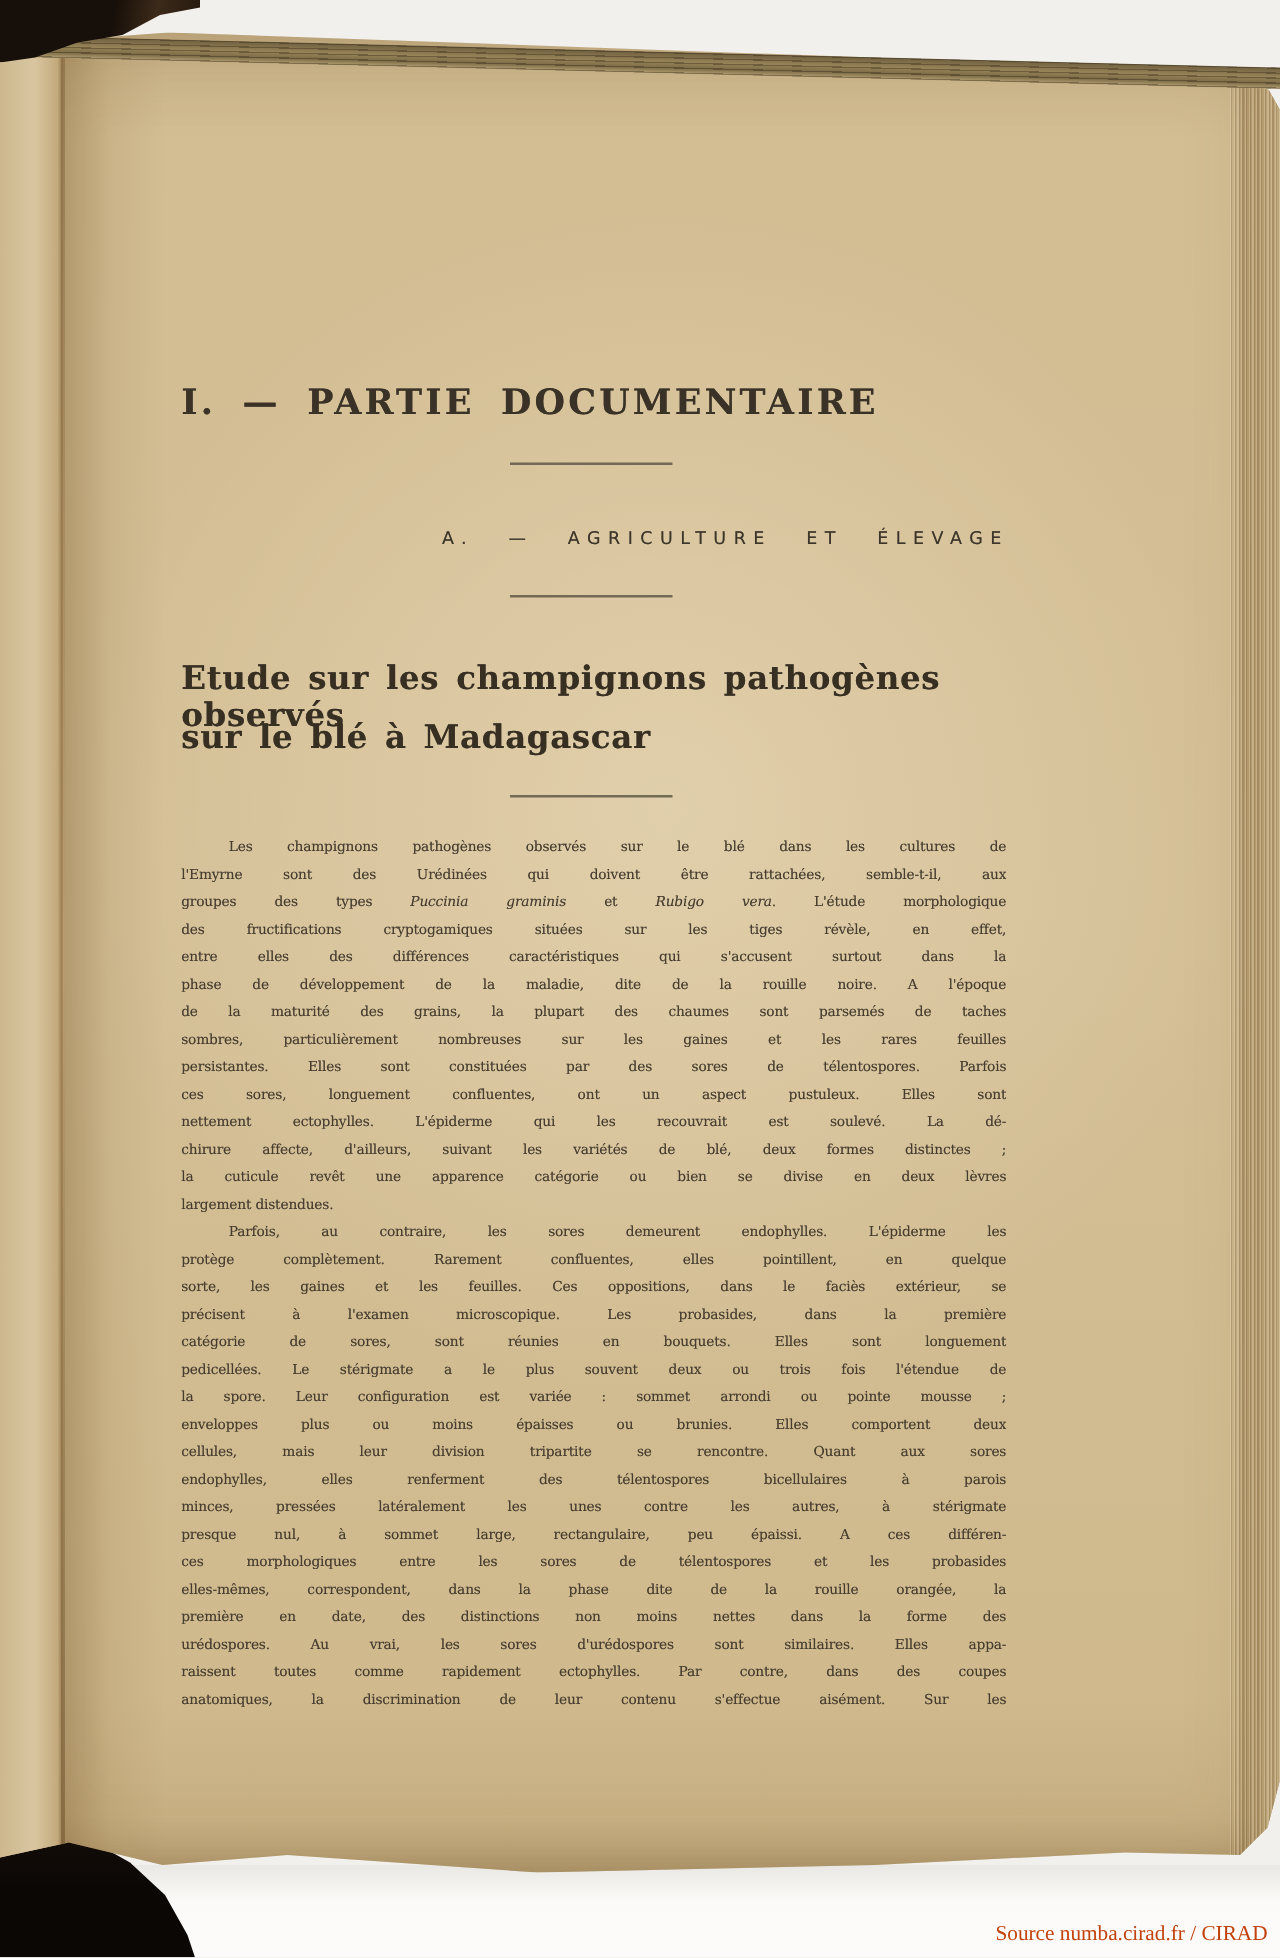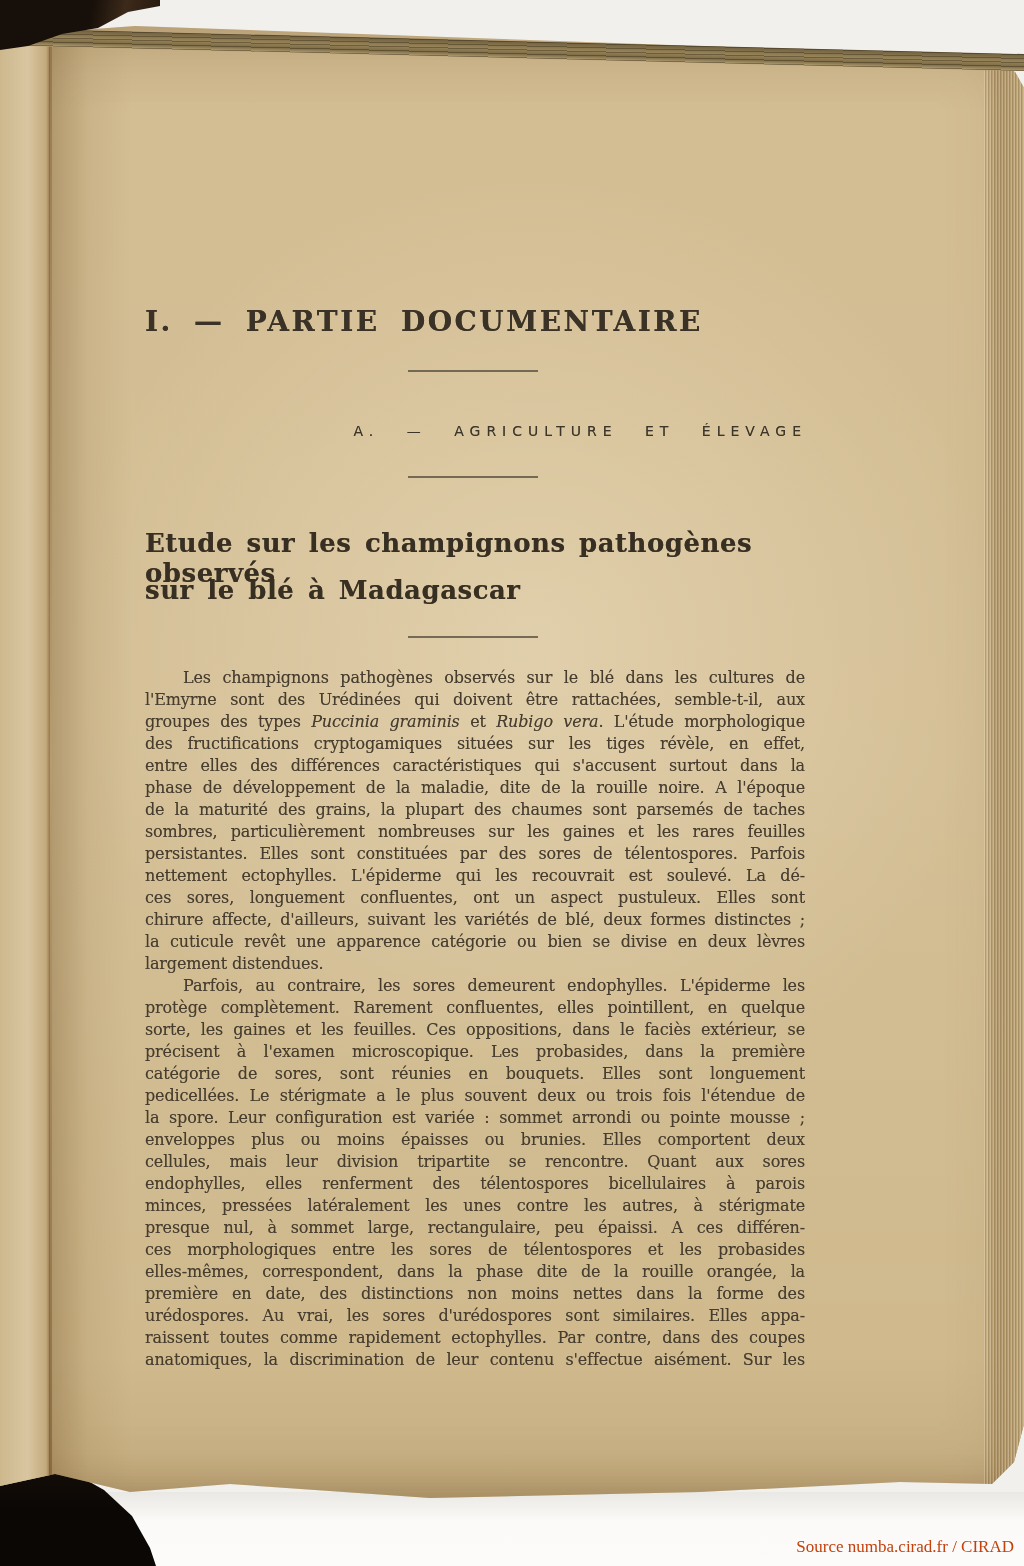--- a/index.html
+++ b/index.html
@@ -88,21 +88,21 @@
     font-family:"DejaVu Serif",serif;font-weight:bold;color:#382f23;
     position:absolute;left:0;width:660px;text-align:left;font-size:26px;
     letter-spacing:.5px;word-spacing:4px;
     text-shadow:0 0 .5px rgba(56,47,35,.6);
   }
   .article-title.l1{top:504px;}
   .article-title.l2{top:551px;}
   
   .body-text{
     position:absolute;left:0;top:643px;width:660px;
-    font-family:"DejaVu Serif",serif;font-size:16px;line-height:22px;
+    font-family:"DejaVu Serif",serif;font-size:11px;line-height:22px;
     color:#463d2f;letter-spacing:-.15px;
     text-shadow:0 0 .5px rgba(70,61,47,.5);
   }
   .line{
     height:22px;overflow:hidden;white-space:normal;
     text-align:justify;text-align-last:justify;
   }
   .line.indent{padding-left:38px;}
   .line.para-end{text-align-last:left;}
   
@@ -134,22 +134,22 @@
     <div class="body-text" id="body-text">
         <div class="line indent"><span>Les champignons pathogènes observés sur le blé dans les cultures de</span></div>
         <div class="line"><span>l'Emyrne sont des Urédinées qui doivent être rattachées, semble-t-il, aux</span></div>
         <div class="line"><span>groupes des types </span><i>Puccinia graminis</i><span> et </span><i>Rubigo vera</i><span>. L'étude morphologique</span></div>
         <div class="line"><span>des fructifications cryptogamiques situées sur les tiges révèle, en effet,</span></div>
         <div class="line"><span>entre elles des différences caractéristiques qui s'accusent surtout dans la</span></div>
         <div class="line"><span>phase de développement de la maladie, dite de la rouille noire. A l'époque</span></div>
         <div class="line"><span>de la maturité des grains, la plupart des chaumes sont parsemés de taches</span></div>
         <div class="line"><span>sombres, particulièrement nombreuses sur les gaines et les rares feuilles</span></div>
         <div class="line"><span>persistantes. Elles sont constituées par des sores de télentospores. Parfois</span></div>
+        <div class="line"><span>ces sores, longuement confluentes, ont un aspect pustuleux. Elles sont</span></div>
         <div class="line"><span>nettement ectophylles. L'épiderme qui les recouvrait est soulevé. La dé-</span></div>
-        <div class="line"><span>ces sores, longuement confluentes, ont un aspect pustuleux. Elles sont</span></div>
         <div class="line"><span>chirure affecte, d'ailleurs, suivant les variétés de blé, deux formes distinctes ;</span></div>
         <div class="line"><span>la cuticule revêt une apparence catégorie ou bien se divise en deux lèvres</span></div>
         <div class="line para-end"><span>largement distendues.</span></div>
         <div class="line indent"><span>Parfois, au contraire, les sores demeurent endophylles. L'épiderme les</span></div>
         <div class="line"><span>protège complètement. Rarement confluentes, elles pointillent, en quelque</span></div>
         <div class="line"><span>sorte, les gaines et les feuilles. Ces oppositions, dans le faciès extérieur, se</span></div>
         <div class="line"><span>précisent à l'examen microscopique. Les probasides, dans la première</span></div>
         <div class="line"><span>catégorie de sores, sont réunies en bouquets. Elles sont longuement</span></div>
         <div class="line"><span>pedicellées. Le stérigmate a le plus souvent deux ou trois fois l'étendue de</span></div>
         <div class="line"><span>la spore. Leur configuration est variée : sommet arrondi ou pointe mousse ;</span></div>

